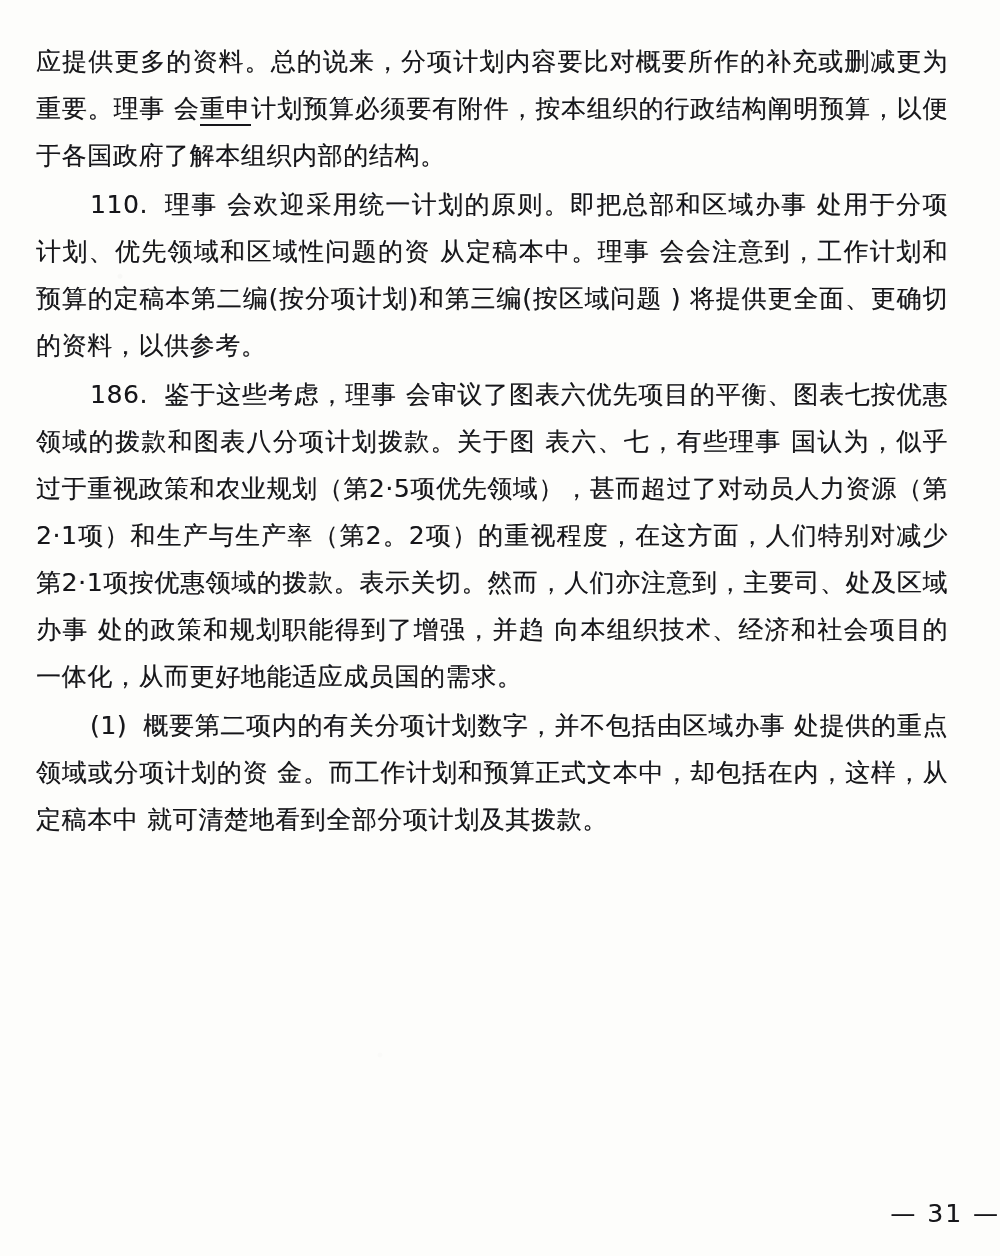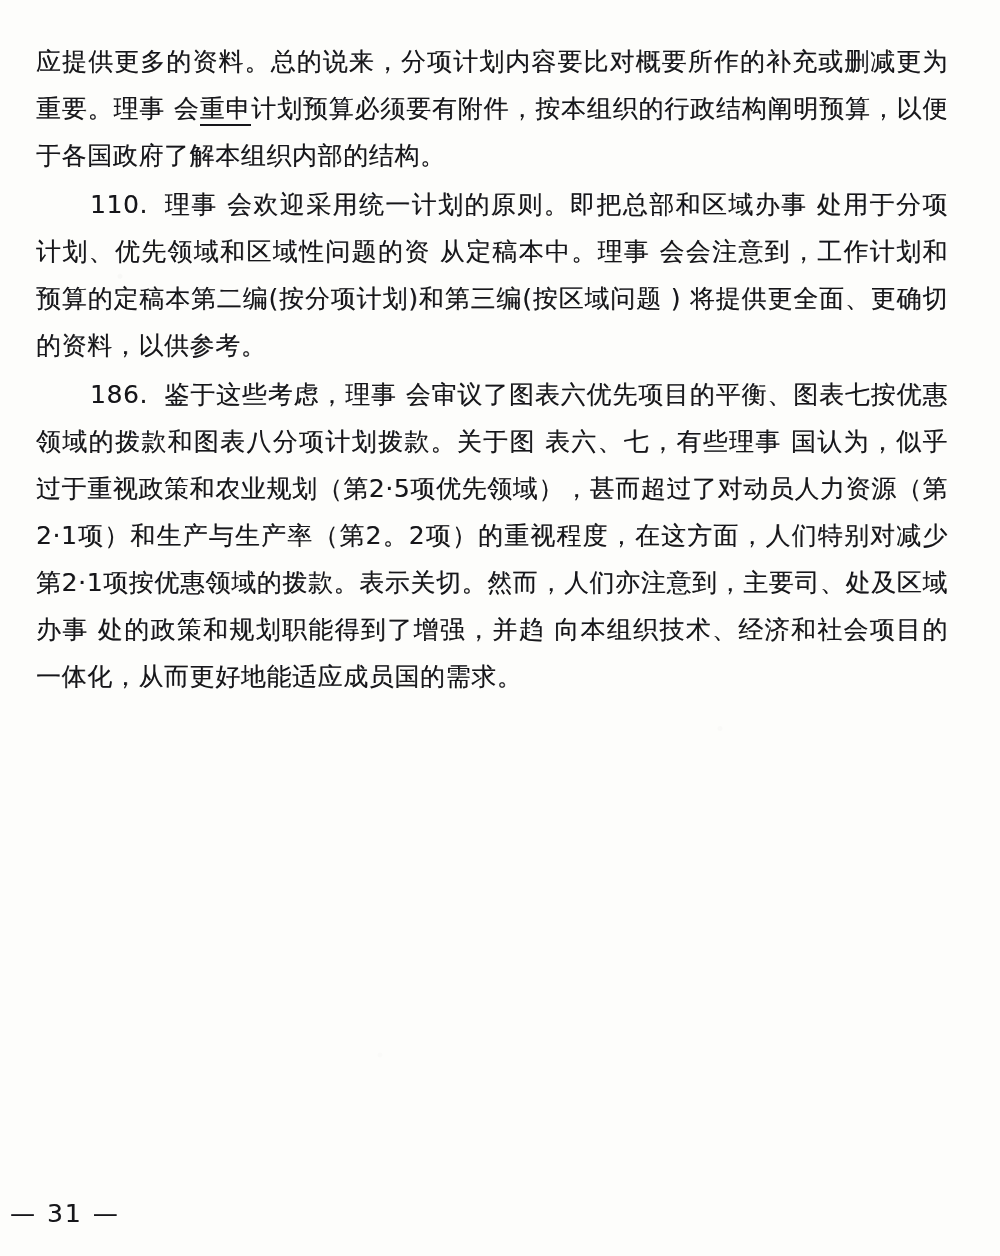--- a/index.html
+++ b/index.html
@@ -46,27 +46,26 @@
   }
   .underline-word {
     border-bottom: 2px solid #16161a;
     padding-bottom: 1px;
   }
   .page-number {
     position: absolute;
     left: 0;
     right: 0;
     bottom: 28px;
-    text-align: left;
+    text-align: right;
     font-size: 25px;
     letter-spacing: 2px;
     color: #16161a;
     font-family: "DejaVu Sans", sans-serif;
     text-shadow: 0.35px 0.25px 0 rgba(0,0,0,0.4);
-    padding-left: 10px;
   }
   .gap-sm { display: inline-block; width: 16px; }
 </style>
 </head>
 <body>
 
 <div class="page">
 
   <div class="body-text">
 
@@ -77,18 +76,21 @@
     <p class="indent">
       <span>110.</span><span class="gap-sm"></span><span>理事 会欢迎采用统一计划的原则。即把总部和区域办事 处用于分项计划、优先领域和区域性问题的资 从定稿本中。理事 会会注意到，工作计划和预算的定稿本第二编(按分项计划)和第三编(按区域问题 ) 将提供更全面、更确切的资料，以供参考。</span>
     </p>
 
     <p class="indent">
       <span>186.</span><span class="gap-sm"></span><span>鉴于这些考虑，理事 会审议了图表六优先项目的平衡、图表七按优惠领域的拨款和图表八分项计划拨款。关于图 表六、七，有些理事 国认为，似乎过于重视政策和农业规划（第2·5项优先领域），甚而超过了对动员人力资源（第2·1项）和生产与生产率（第2。2项）的重视程度，在这方面，人们特别对减少第2·1项按优惠领域的拨款。表示关切。然而，人们亦注意到，主要司、处及区域办事 处的政策和规划职能得到了增强，并趋 向本组织技术、经济和社会项目的一体化，从而更好地能适应成员国的需求。</span>
     </p>
 
 
 
+    <p class="indent">
+      <span>(1)</span><span class="gap-sm"></span><span>概要第二项内的有关分项计划数字，并不包括由区域办事 处提供的重点领域或分项计划的资 金。而工作计划和预算正式文本中，却包括在内，这样，从定稿本中 就可清楚地看到全部分项计划及其拨款。</span>
+    </p>
 
   </div>
 
   <div class="page-number">— 31 —</div>
 
 </div>
 
 </body></html>

